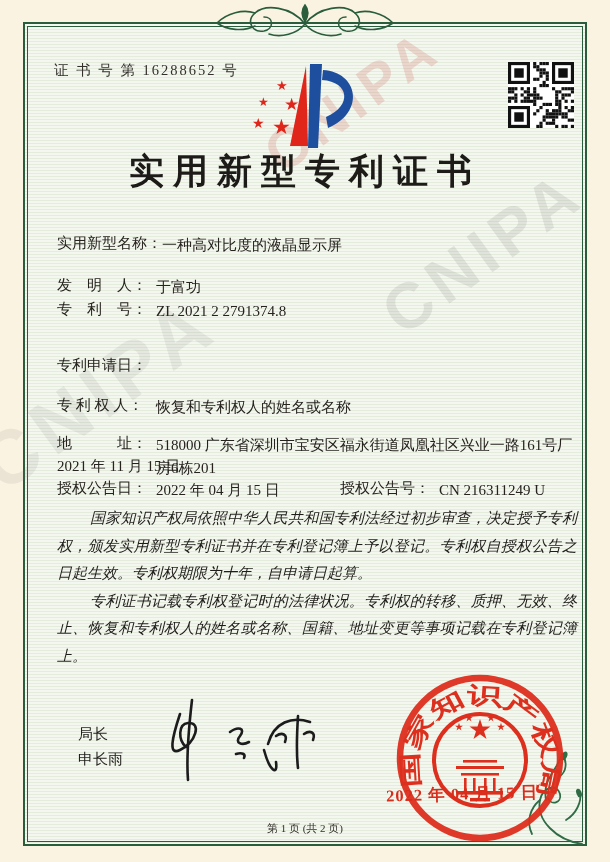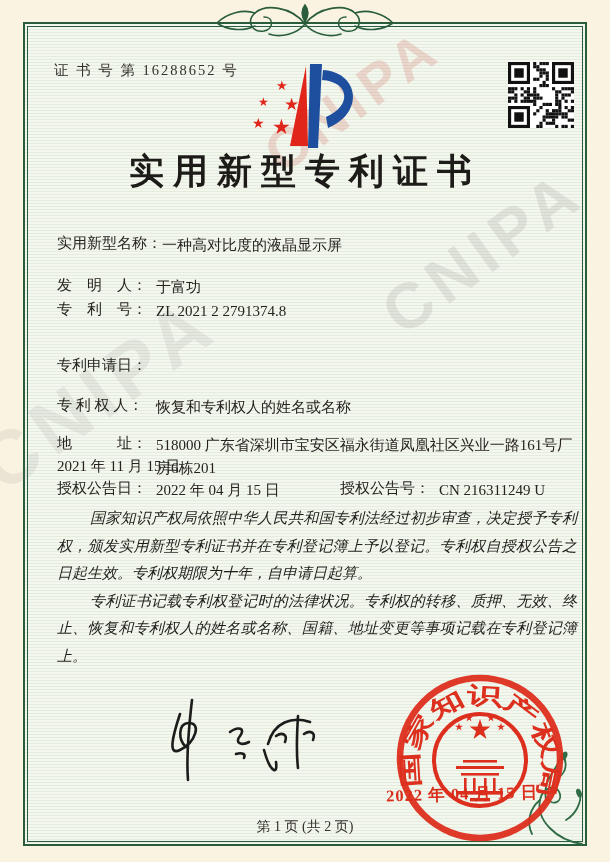--- a/index.html
+++ b/index.html
@@ -30,21 +30,21 @@
 
   .body-text{left:57px;right:33px;top:505px;font-size:15px;line-height:1.84;
              color:#1f1d1a;font-style:italic;text-align:justify;}
   .body-text p{margin:0;text-indent:2.2em;}
 
   .director{left:78px;top:722px;font-size:15px;color:#1f1d1a;line-height:25px;}
 
   .seal-date{left:386px;top:783px;width:195px;font-size:16.5px;font-weight:bold;
              color:#d92c1a;letter-spacing:1px;white-space:nowrap;transform:rotate(-1.5deg);}
 
-  .footer{left:0;bottom:26px;width:100%;text-align:center;font-size:14px;color:#33302c;}
+  .footer{left:0;bottom:26px;width:100%;text-align:center;font-size:11px;color:#33302c;}
 </style>
 </head>
 <body>
 
 <div class="page">
 
   <div class="frame"></div>
 
   <div class="wm" style="left:252px;top:68px;font-size:56px;letter-spacing:6px;color:rgba(213,130,118,0.28);transform:rotate(-36deg);">CNIPA</div>
   <div class="wm" style="left:368px;top:215px;font-size:64px;letter-spacing:7px;color:rgba(125,125,125,0.16);transform:rotate(-36deg);">CNIPA</div>
@@ -252,20 +252,24 @@
     <span class="val val1">2022 年 04 月 15 日</span>
     <span class="lbl2">授权公告号：</span>
     <span class="val">CN 216311249 U</span>
   </div>
 
   <div class="abs z3 body-text">
     <p>国家知识产权局依照中华人民共和国专利法经过初步审查，决定授予专利权，颁发实用新型专利证书并在专利登记簿上予以登记。专利权自授权公告之日起生效。专利权期限为十年，自申请日起算。</p>
     <p>专利证书记载专利权登记时的法律状况。专利权的转移、质押、无效、终止、恢复和专利权人的姓名或名称、国籍、地址变更等事项记载在专利登记簿上。</p>
   </div>
 
+  <div class="abs z3 director">
+    <div>局长</div>
+    <div>申长雨</div>
+  </div>
 
   <svg class="abs z3" style="left:152px;top:692px;" width="200" height="95" viewBox="0 0 200 95">
     <g stroke="#1c1c1c" stroke-width="2.6" fill="none" stroke-linecap="round">
       <path d="M28,22 C20,46 16,64 28,58 C44,50 50,30 36,31 C26,32 26,48 34,55"></path>
       <path d="M40,8 C37,34 34,64 36,88"></path>
       <path d="M78,40 C86,34 94,36 88,44 C82,51 90,54 97,50"></path>
       <path d="M84,62 C90,60 94,62 92,66"></path>
       <path d="M116,52 C122,30 140,24 158,30"></path>
       <path d="M146,24 C145,40 144,60 146,76"></path>
       <path d="M124,44 C130,40 136,42 133,50"></path>

